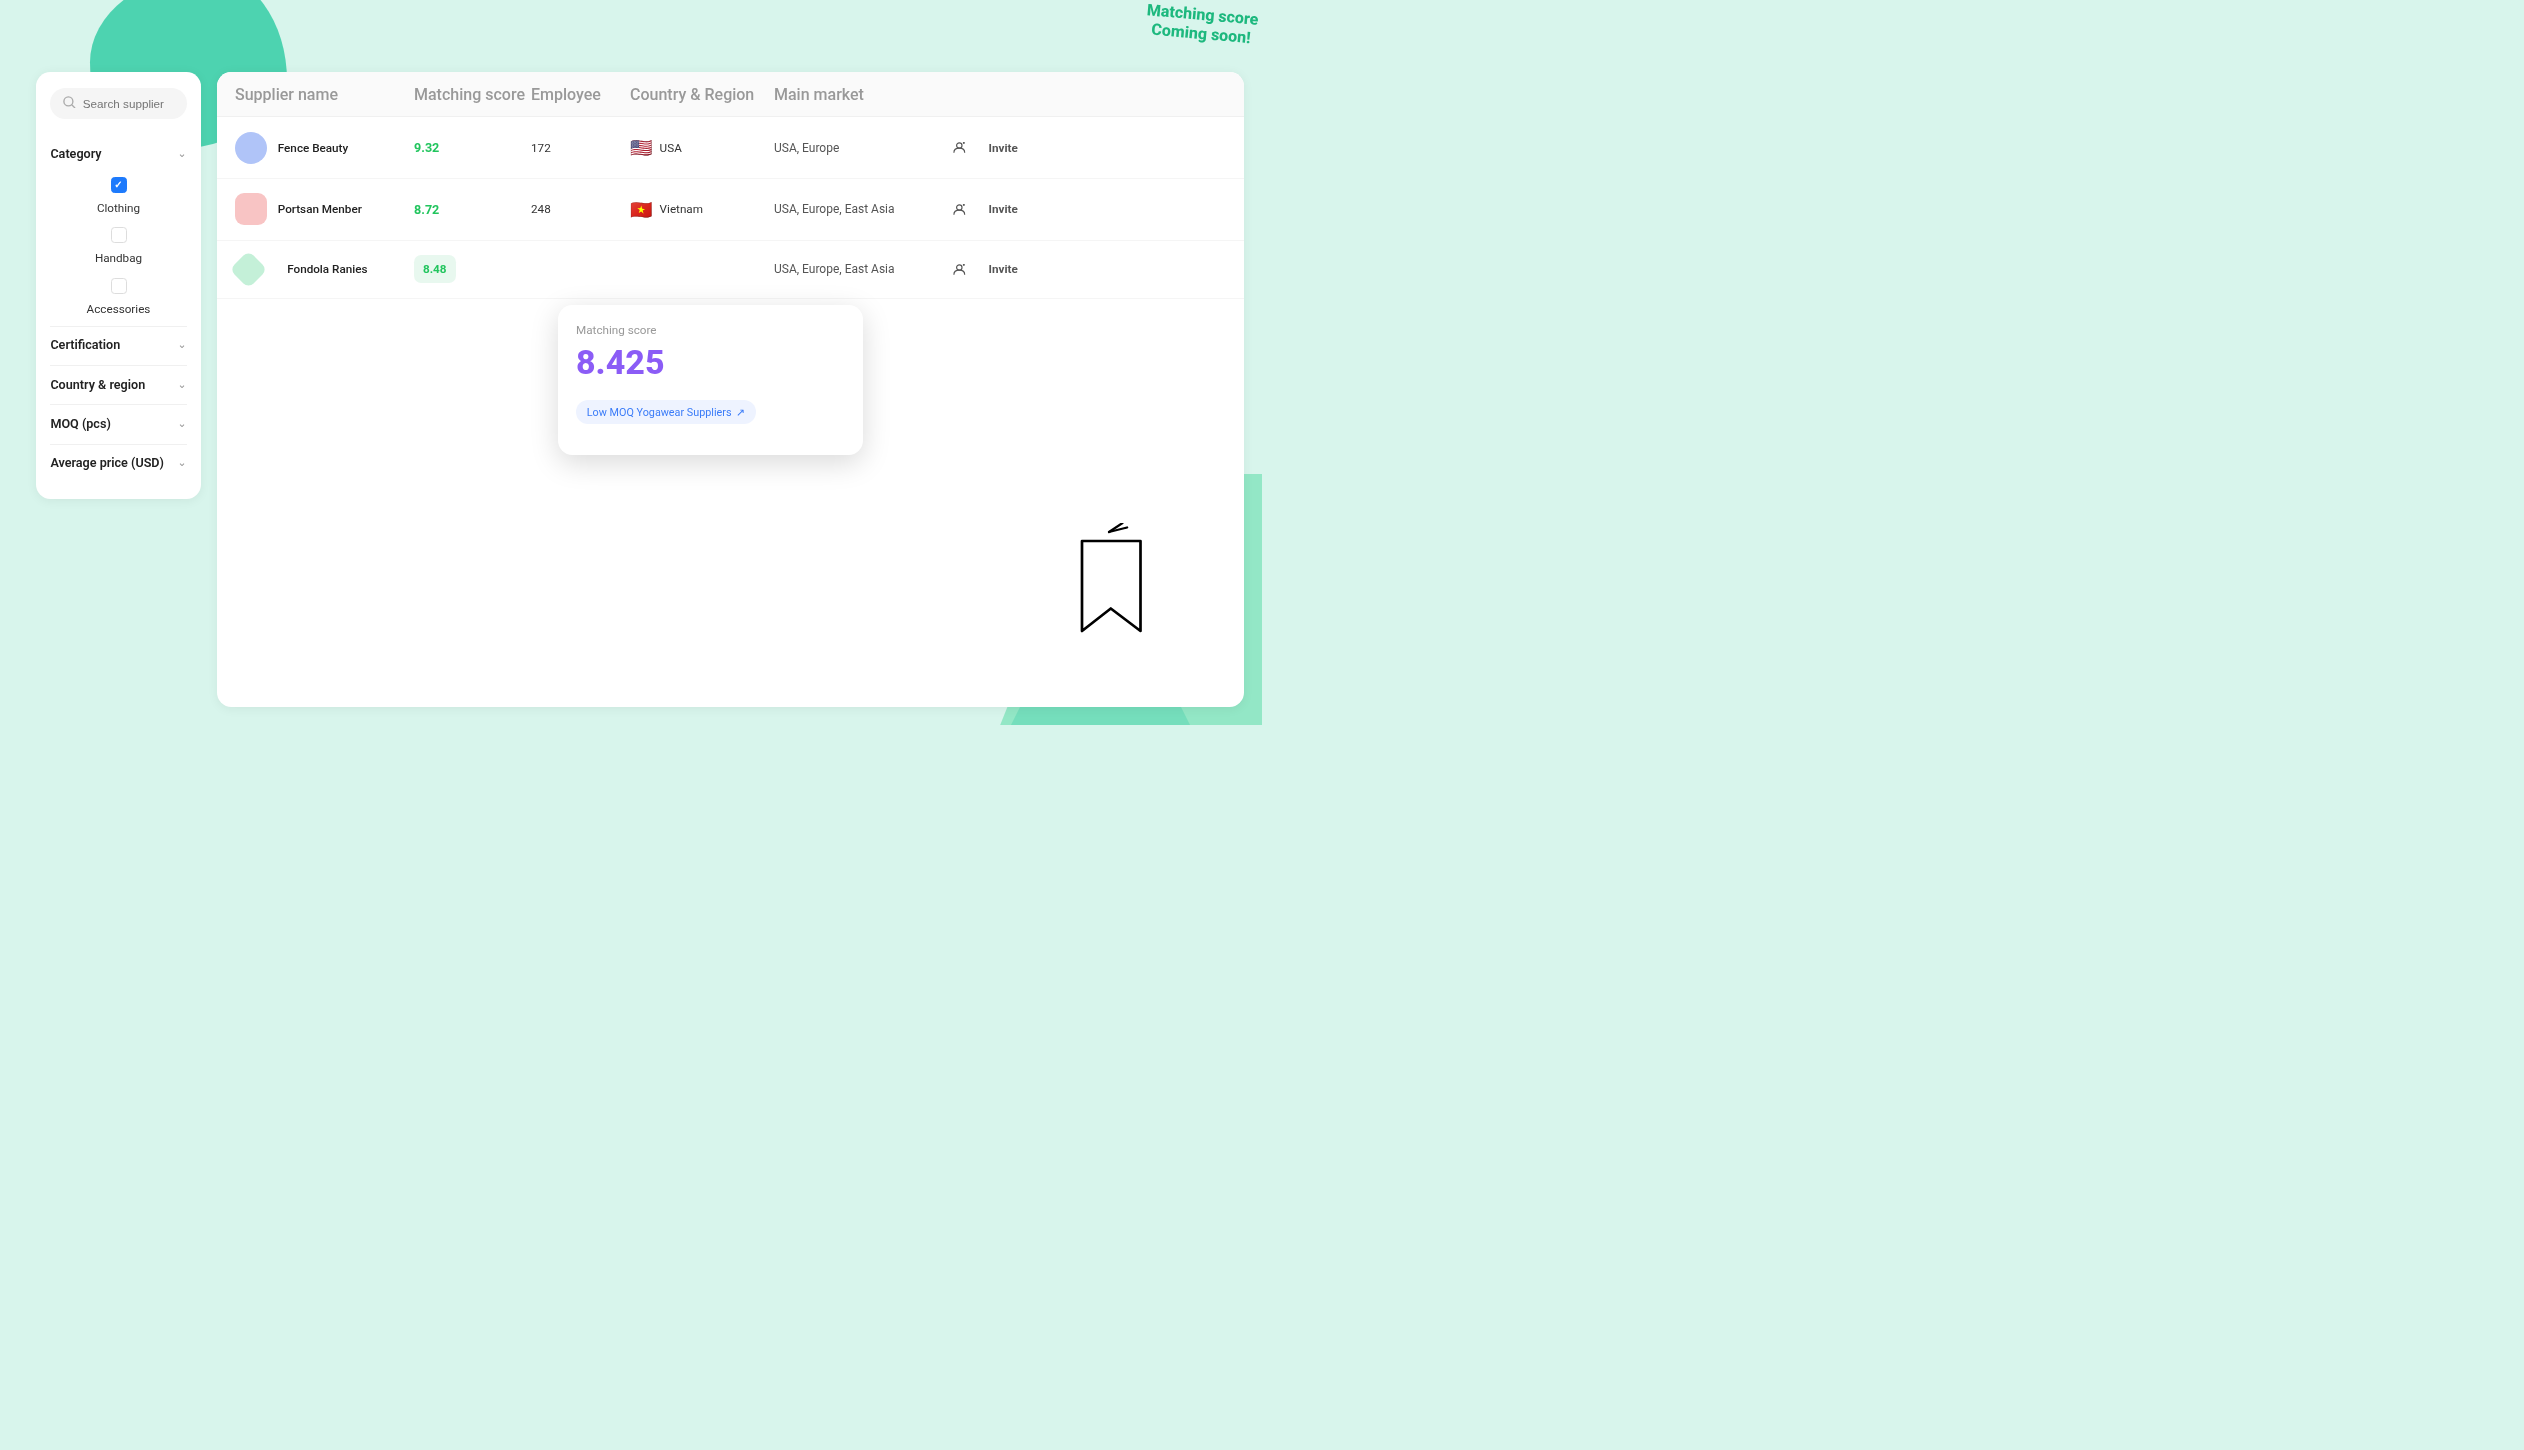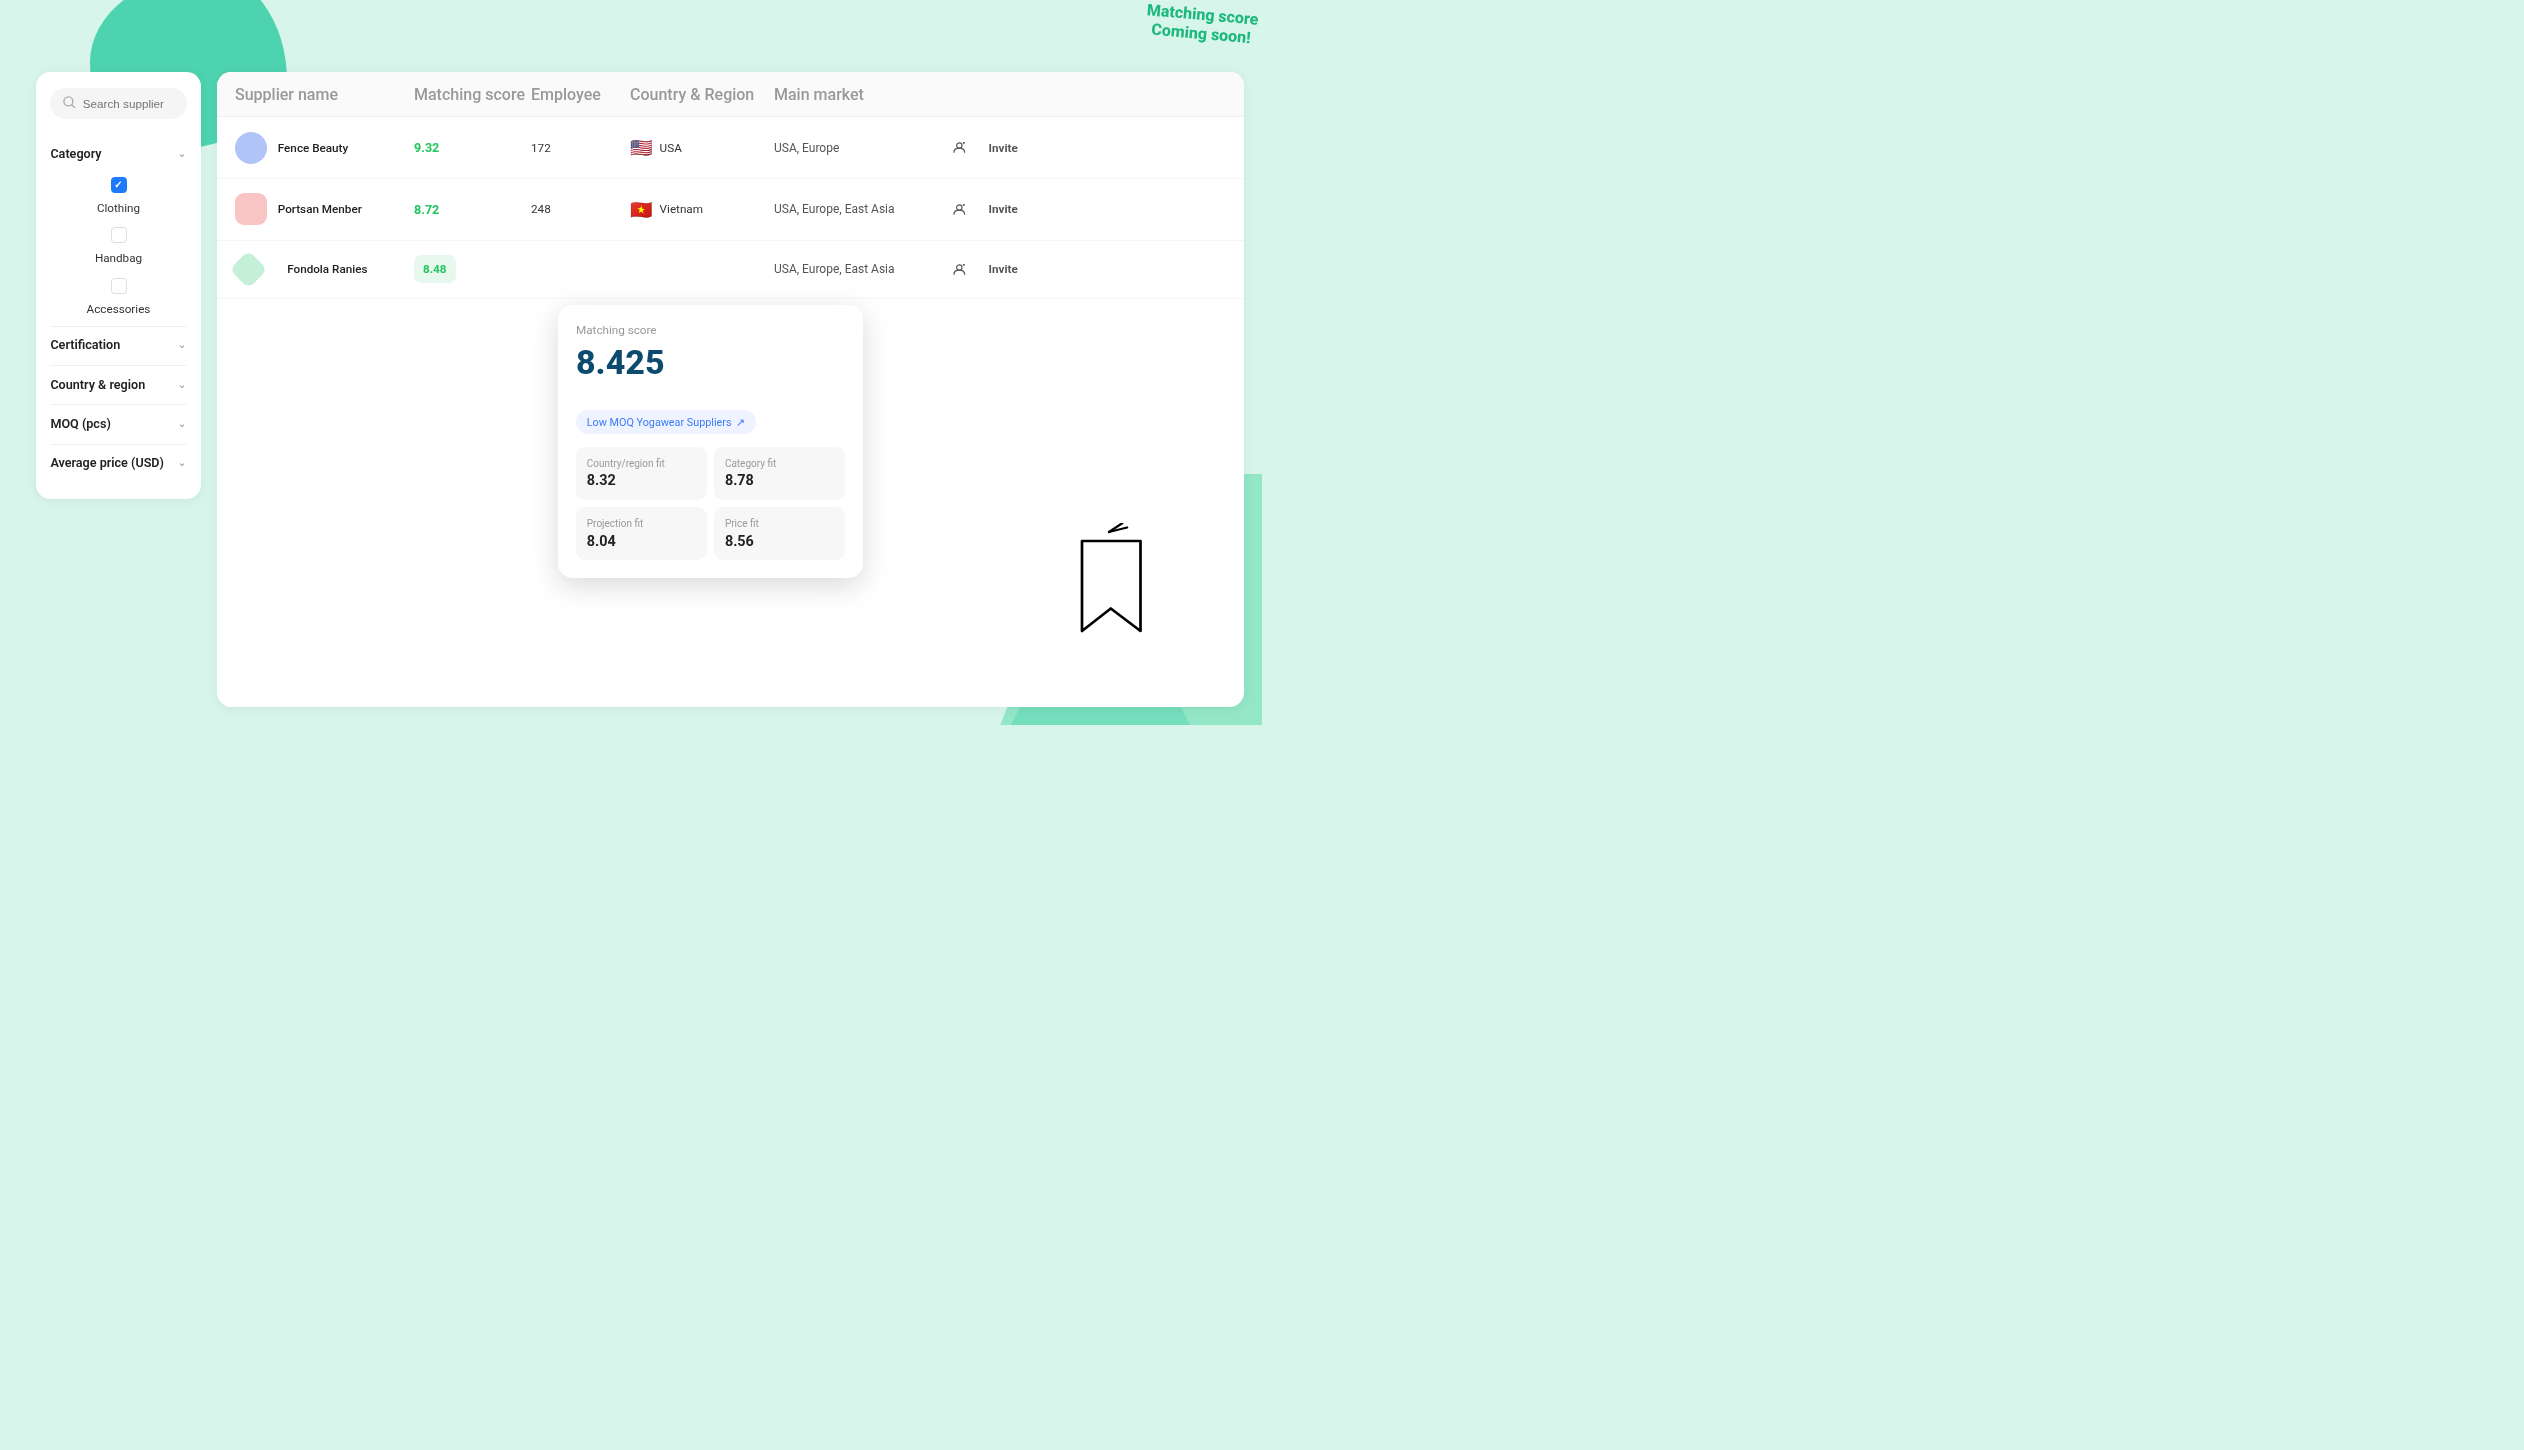--- a/index.html
+++ b/index.html
@@ -271,22 +271,22 @@
 
     .tooltip-title {
       font-size: 11.7px;
       color: #999;
       margin-bottom: 5.4px;
     }
 
     .tooltip-score {
       font-size: 34px;
       font-weight: 800;
-      color: #0c4a6e;
-      margin-bottom: 28px;
+      color: #8b5cf6;
+      margin-bottom: 18px;
     }
 
     .tooltip-link {
       display: inline-flex;
       align-items: center;
       gap: 4.5px;
       background: #eef3ff;
       color: #3b7cf8;
       font-size: 10.8px;
       padding: 5.4px 10.8px;
@@ -489,38 +489,20 @@
       </div>
     </div>
 
     <div class="tooltip-popup">
       <div class="tooltip-title">Matching score</div>
       <div class="tooltip-score">8.425</div>
       <div class="tooltip-link">
         <span>Low MOQ Yogawear Suppliers</span>
         <span>↗</span>
       </div>
-      <div class="tooltip-grid">
-        <div class="tooltip-card">
-          <div class="tooltip-card-label">Country/region fit</div>
-          <div class="tooltip-card-value">8.32</div>
-        </div>
-        <div class="tooltip-card">
-          <div class="tooltip-card-label">Category fit</div>
-          <div class="tooltip-card-value">8.78</div>
-        </div>
-        <div class="tooltip-card">
-          <div class="tooltip-card-label">Projection fit</div>
-          <div class="tooltip-card-value">8.04</div>
-        </div>
-        <div class="tooltip-card">
-          <div class="tooltip-card-label">Price fit</div>
-          <div class="tooltip-card-value">8.56</div>
-        </div>
-      </div>
     </div>
 
     <div class="bookmark-drawing">
       <svg width="108" height="126" viewBox="0 0 120 140">
 
         <line x1="60" y1="10" x2="75" y2="0" stroke="black" stroke-width="2.5" stroke-linecap="round"></line>
         <line x1="60" y1="10" x2="80" y2="5" stroke="black" stroke-width="2.5" stroke-linecap="round"></line>
 
         <path d="M30 20 L95 20 L95 120 L62 95 L30 120 Z" fill="none" stroke="black" stroke-width="3" stroke-linecap="round" stroke-linejoin="round"></path>
       </svg>

